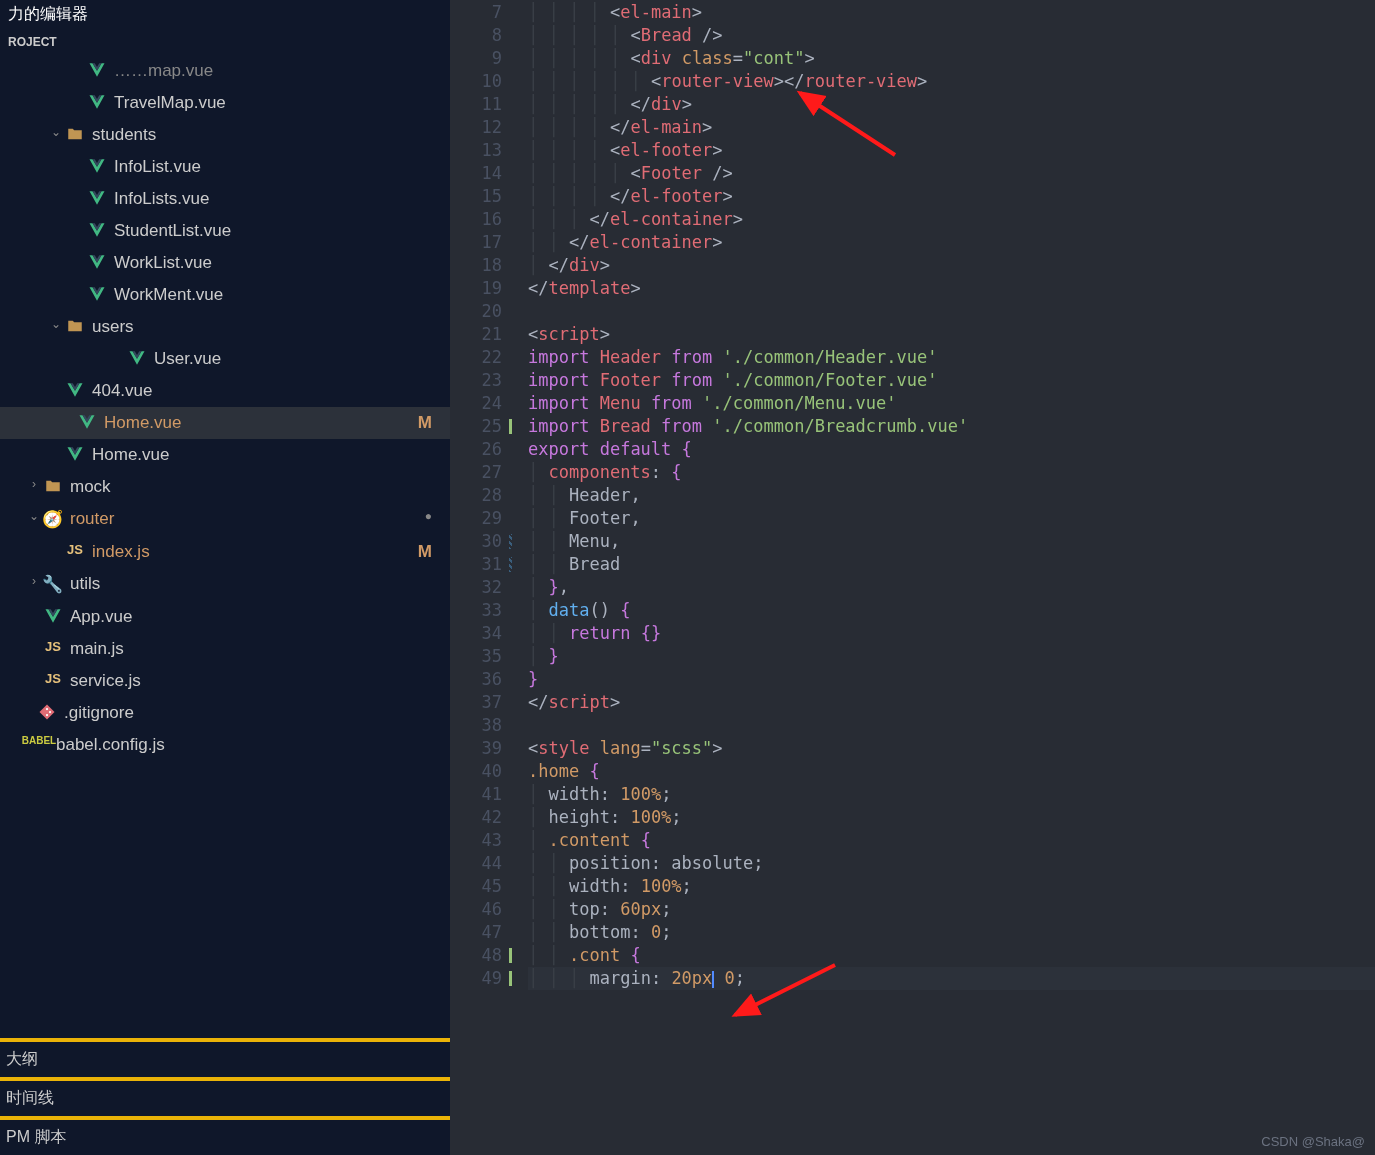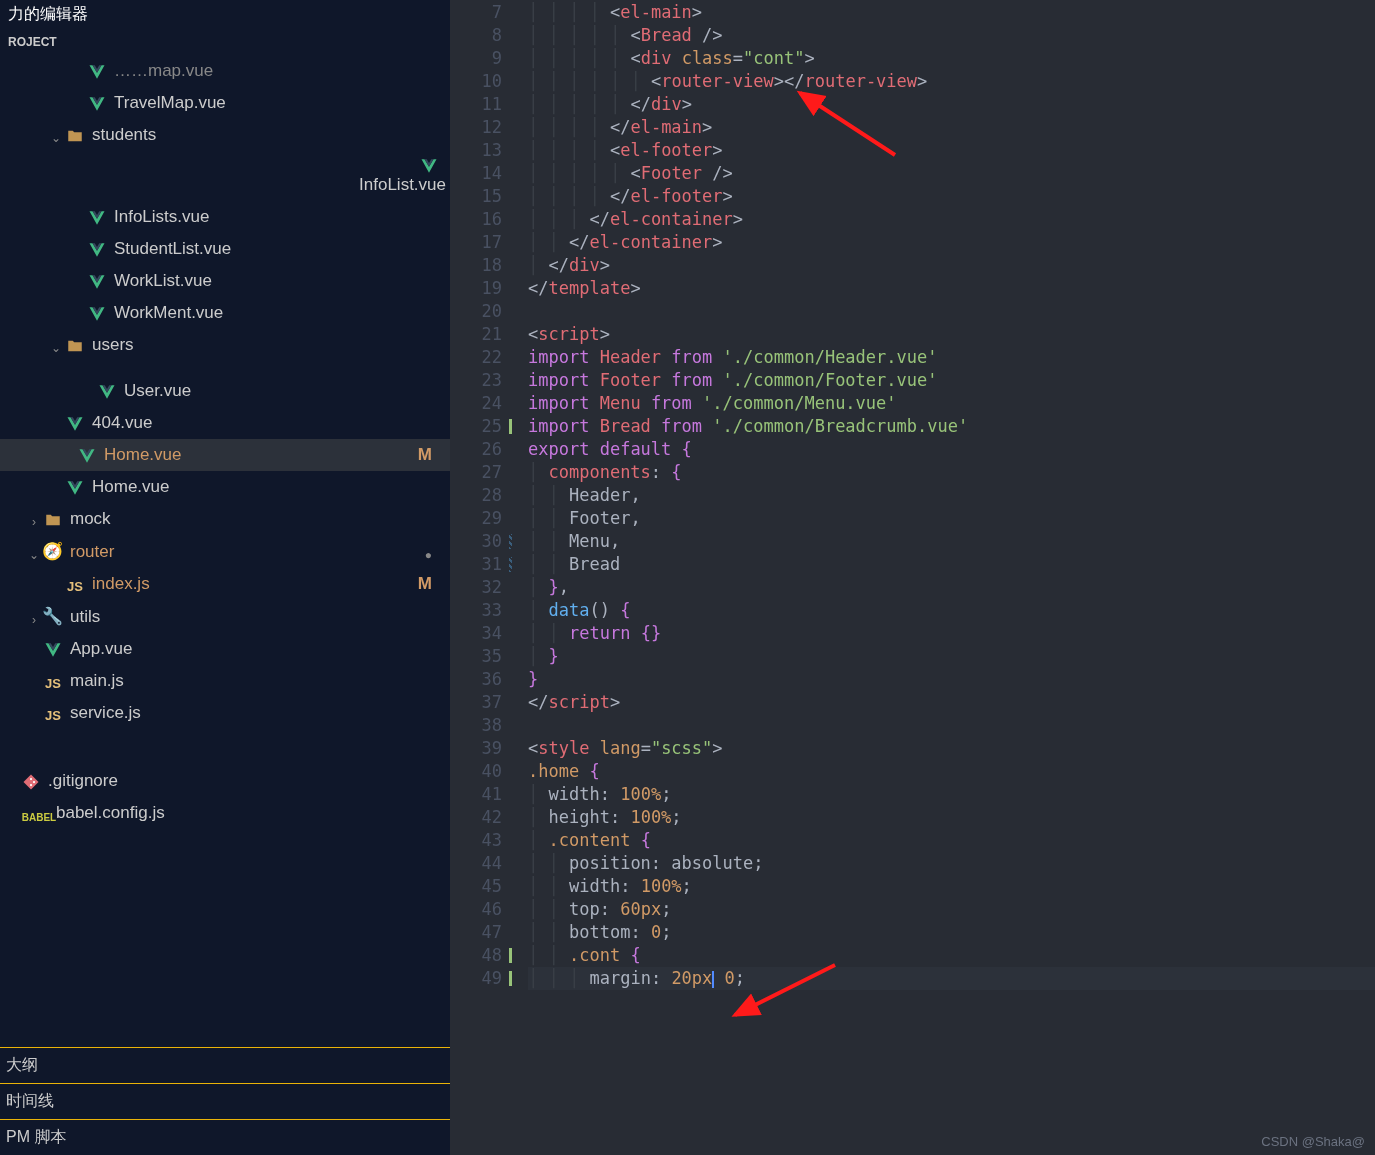--- a/index.html
+++ b/index.html
@@ -27,38 +27,38 @@
   .title-partial {
     color: #fff; font-size: 16px; padding: 4px 8px;
     font-weight: 500;
   }
   .project-header {
     color: #ccc; font-size: 12px; padding: 6px 8px;
     text-transform: uppercase; font-weight: bold;
   }
   .tree { flex: 1; overflow: hidden; }
   .tree-item {
-    display: flex; align-items: flex-end;
+    display: flex; align-items: flex-start;
     padding: 6px 4px; cursor: pointer;
     white-space: nowrap;
   }
   .tree-item.active { background: #2c313a; }
   .tree-item .label { flex: 1; }
   .tree-item .status { padding-right: 14px; color: #d19a66; font-weight: bold; }
   .tree-item .status.dot { font-size: 12px; color: #888; }
   .chev { width: 16px; text-align: center; color: #888; font-size: 12px; display: inline-block;}
   .spacer { display: inline-block; width: 16px; }
   .icon { width: 22px; display: inline-flex; justify-content: center; margin-right: 6px; }
   .icon svg { width: 18px; height: 18px; }
   .modified-text { color: #d19a66; }
   .faded-text { color: #888; }
 
   .bottom-sections .sec {
     padding: 7px 6px; color: #ccc; font-size: 16px;
-    border-top: 1px solid #eab308;
+    border-top: 4px solid #eab308;
   }
 
   
   .editor {
     flex: 1; display: flex; flex-direction: column;
     background: #282c34; position: relative;
   }
   .breadcrumb {
     height: 1px; 
     color: #888; font-size: 15px; padding: 0 12px;
@@ -143,21 +143,21 @@
         </div>
         <div class="tree-item" style="padding-left: 48px;">
           <span class="chev">⌄</span>
           <span class="icon">
             <svg>
               <use href="#ico-folder"></use>
             </svg>
           </span>
           <span class="label ">students</span>
         </div>
-        <div class="tree-item" style="padding-left: 70px; flex-direction: column;">
+        <div class="tree-item" style="padding-left: 70px;">
           <span class="spacer"></span>
           <span class="icon">
             <svg>
               <use href="#ico-vue"></use>
             </svg>
           </span>
           <span class="label ">InfoList.vue</span>
         </div>
         <div class="tree-item" style="padding-left: 70px;">
           <span class="spacer"></span>
@@ -197,21 +197,21 @@
         </div>
         <div class="tree-item" style="padding-left: 48px;">
           <span class="chev">⌄</span>
           <span class="icon">
             <svg>
               <use href="#ico-folder"></use>
             </svg>
           </span>
           <span class="label ">users</span>
         </div>
-        <div class="tree-item" style="padding-left: 80px; margin-top: 14px;">
+        <div class="tree-item" style="padding-left: 110px;">
           <span class="spacer"></span>
           <span class="icon">
             <svg>
               <use href="#ico-vue"></use>
             </svg>
           </span>
           <span class="label ">User.vue</span>
         </div>
         <div class="tree-item" style="padding-left: 48px;">
           <span class="spacer"></span>
@@ -279,21 +279,21 @@
         <div class="tree-item" style="padding-left: 26px;">
           <span class="spacer"></span>
           <span class="icon js-icon">JS</span>
           <span class="label ">main.js</span>
         </div>
         <div class="tree-item" style="padding-left: 26px;">
           <span class="spacer"></span>
           <span class="icon js-icon">JS</span>
           <span class="label ">service.js</span>
         </div>
-        <div class="tree-item" style="padding-left: 4px; margin-top: 36px;">
+        <div class="tree-item" style="padding-left: 20px;">
           <span class="spacer"></span>
           <span class="icon">
             <svg>
               <use href="#ico-git"></use>
             </svg>
           </span>
           <span class="label ">.gitignore</span>
         </div>
         <div class="tree-item" style="padding-left: 12px;">
           <span class="spacer"></span>

